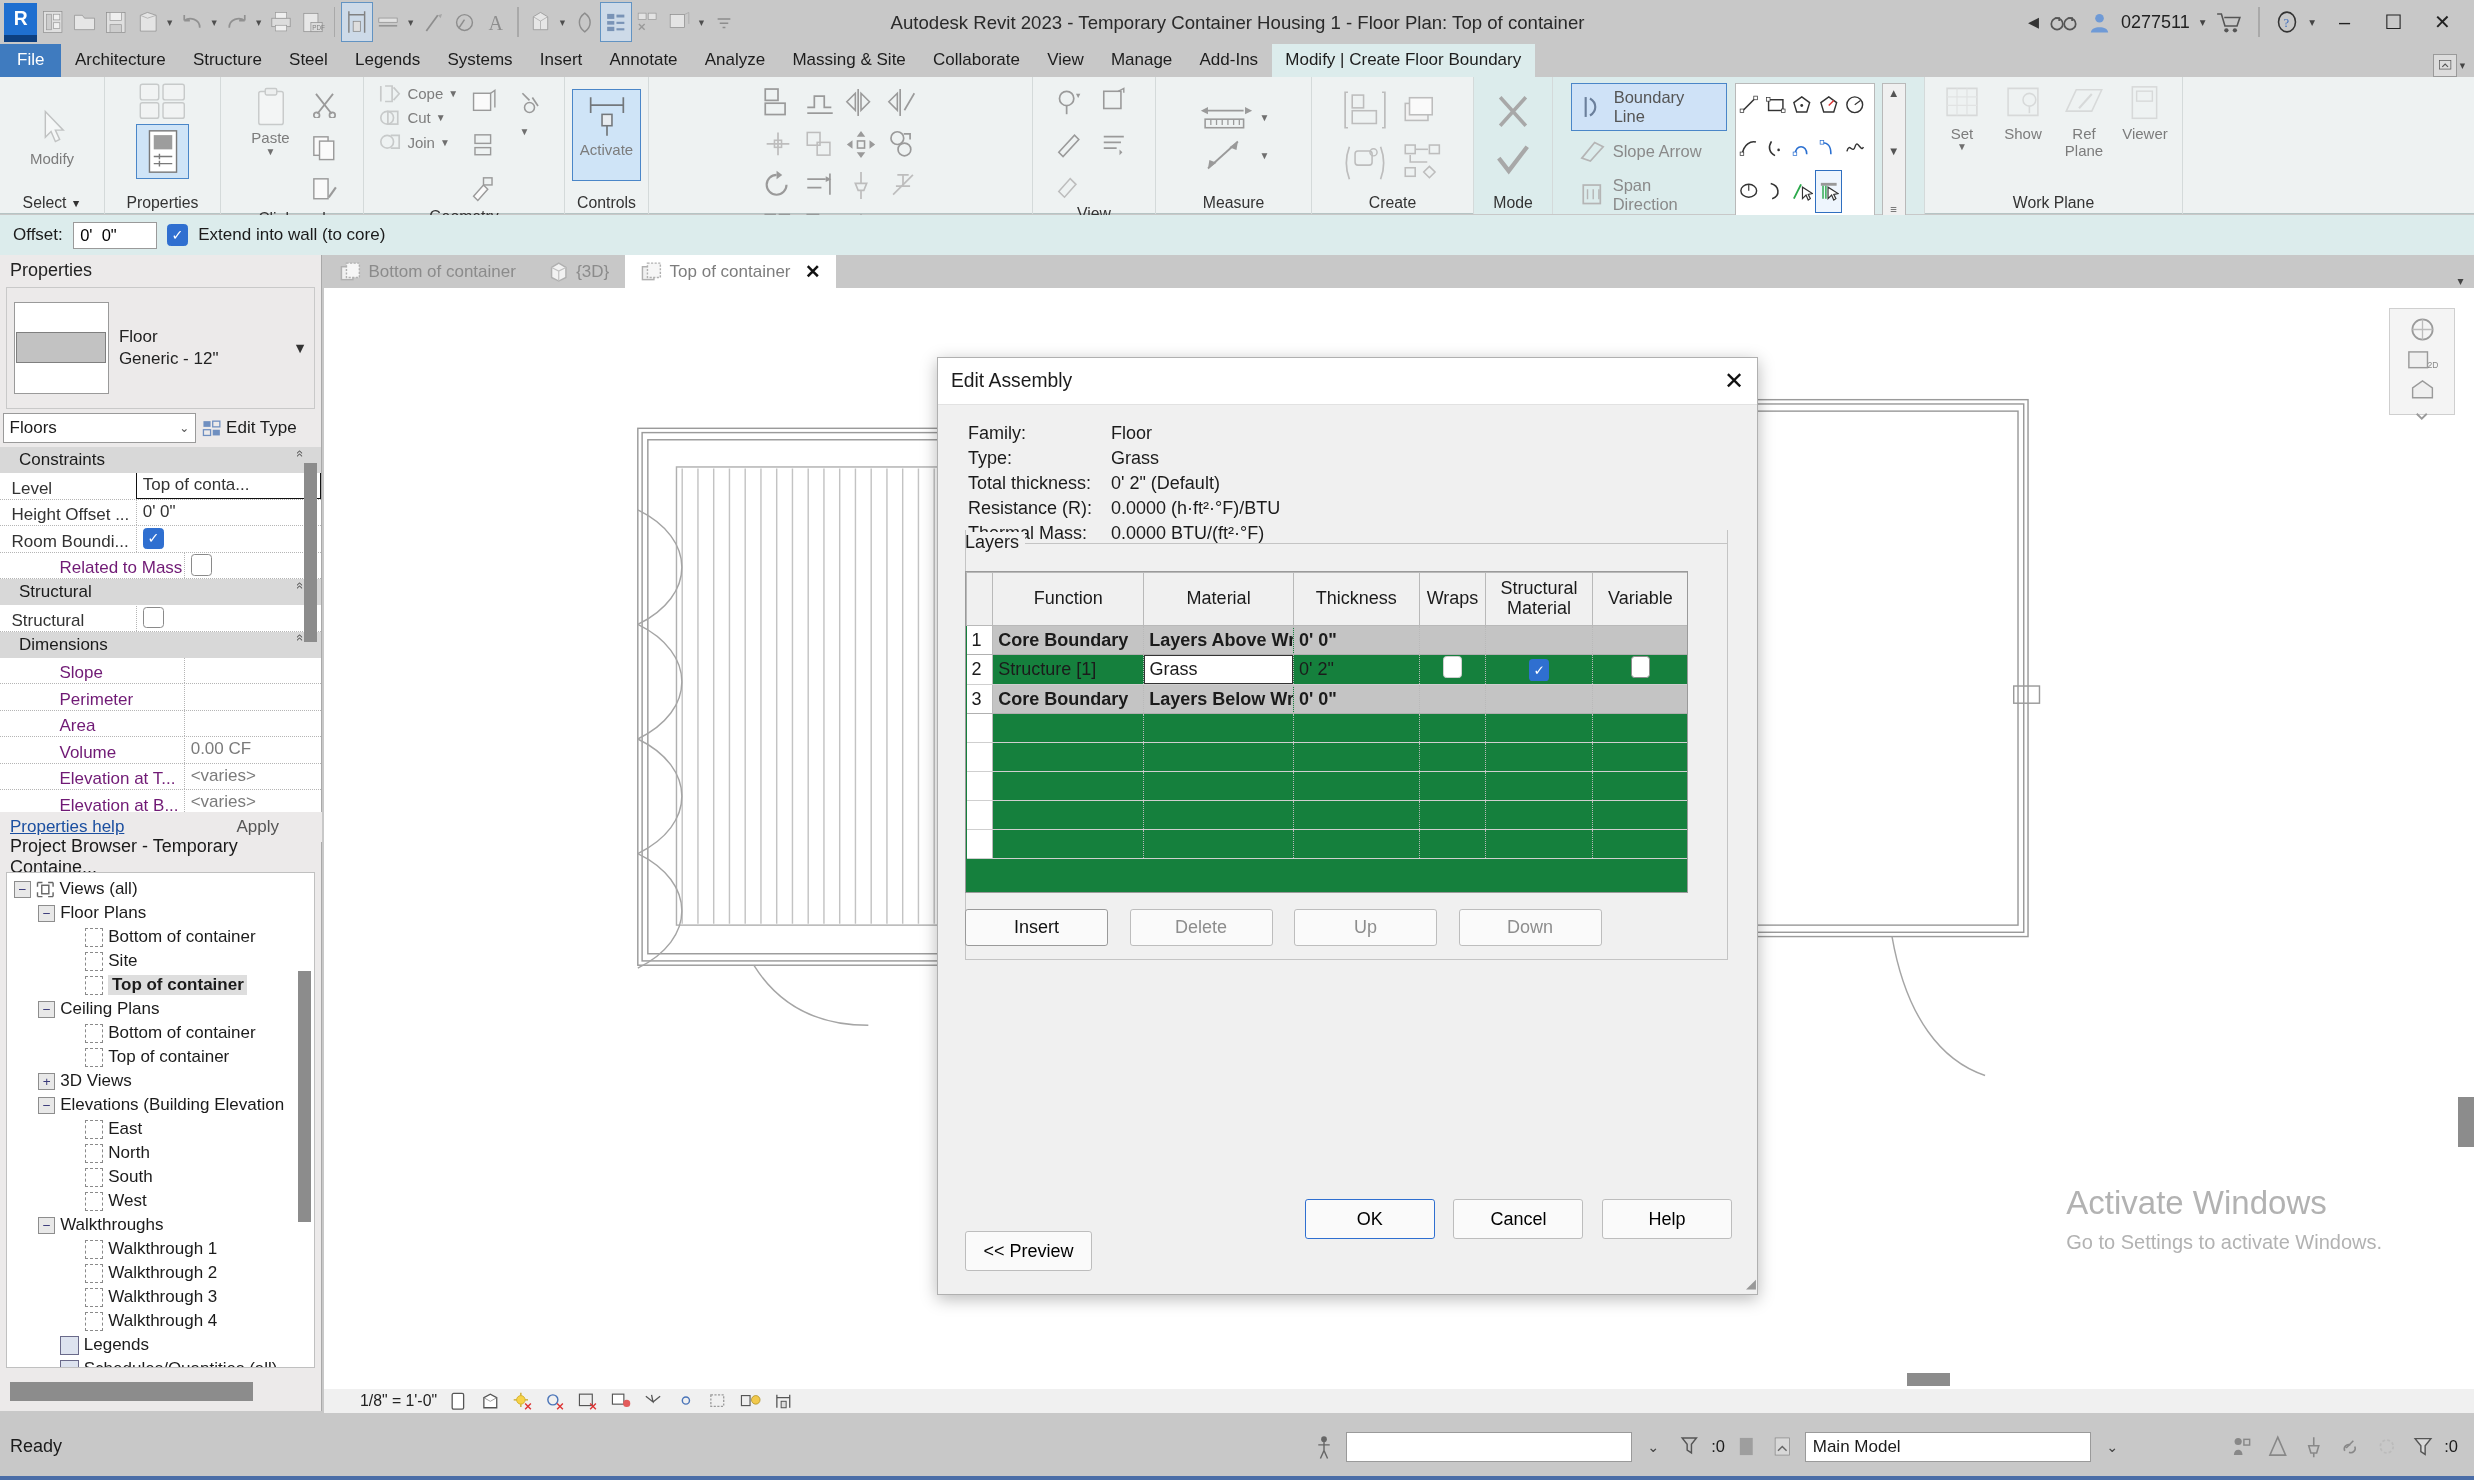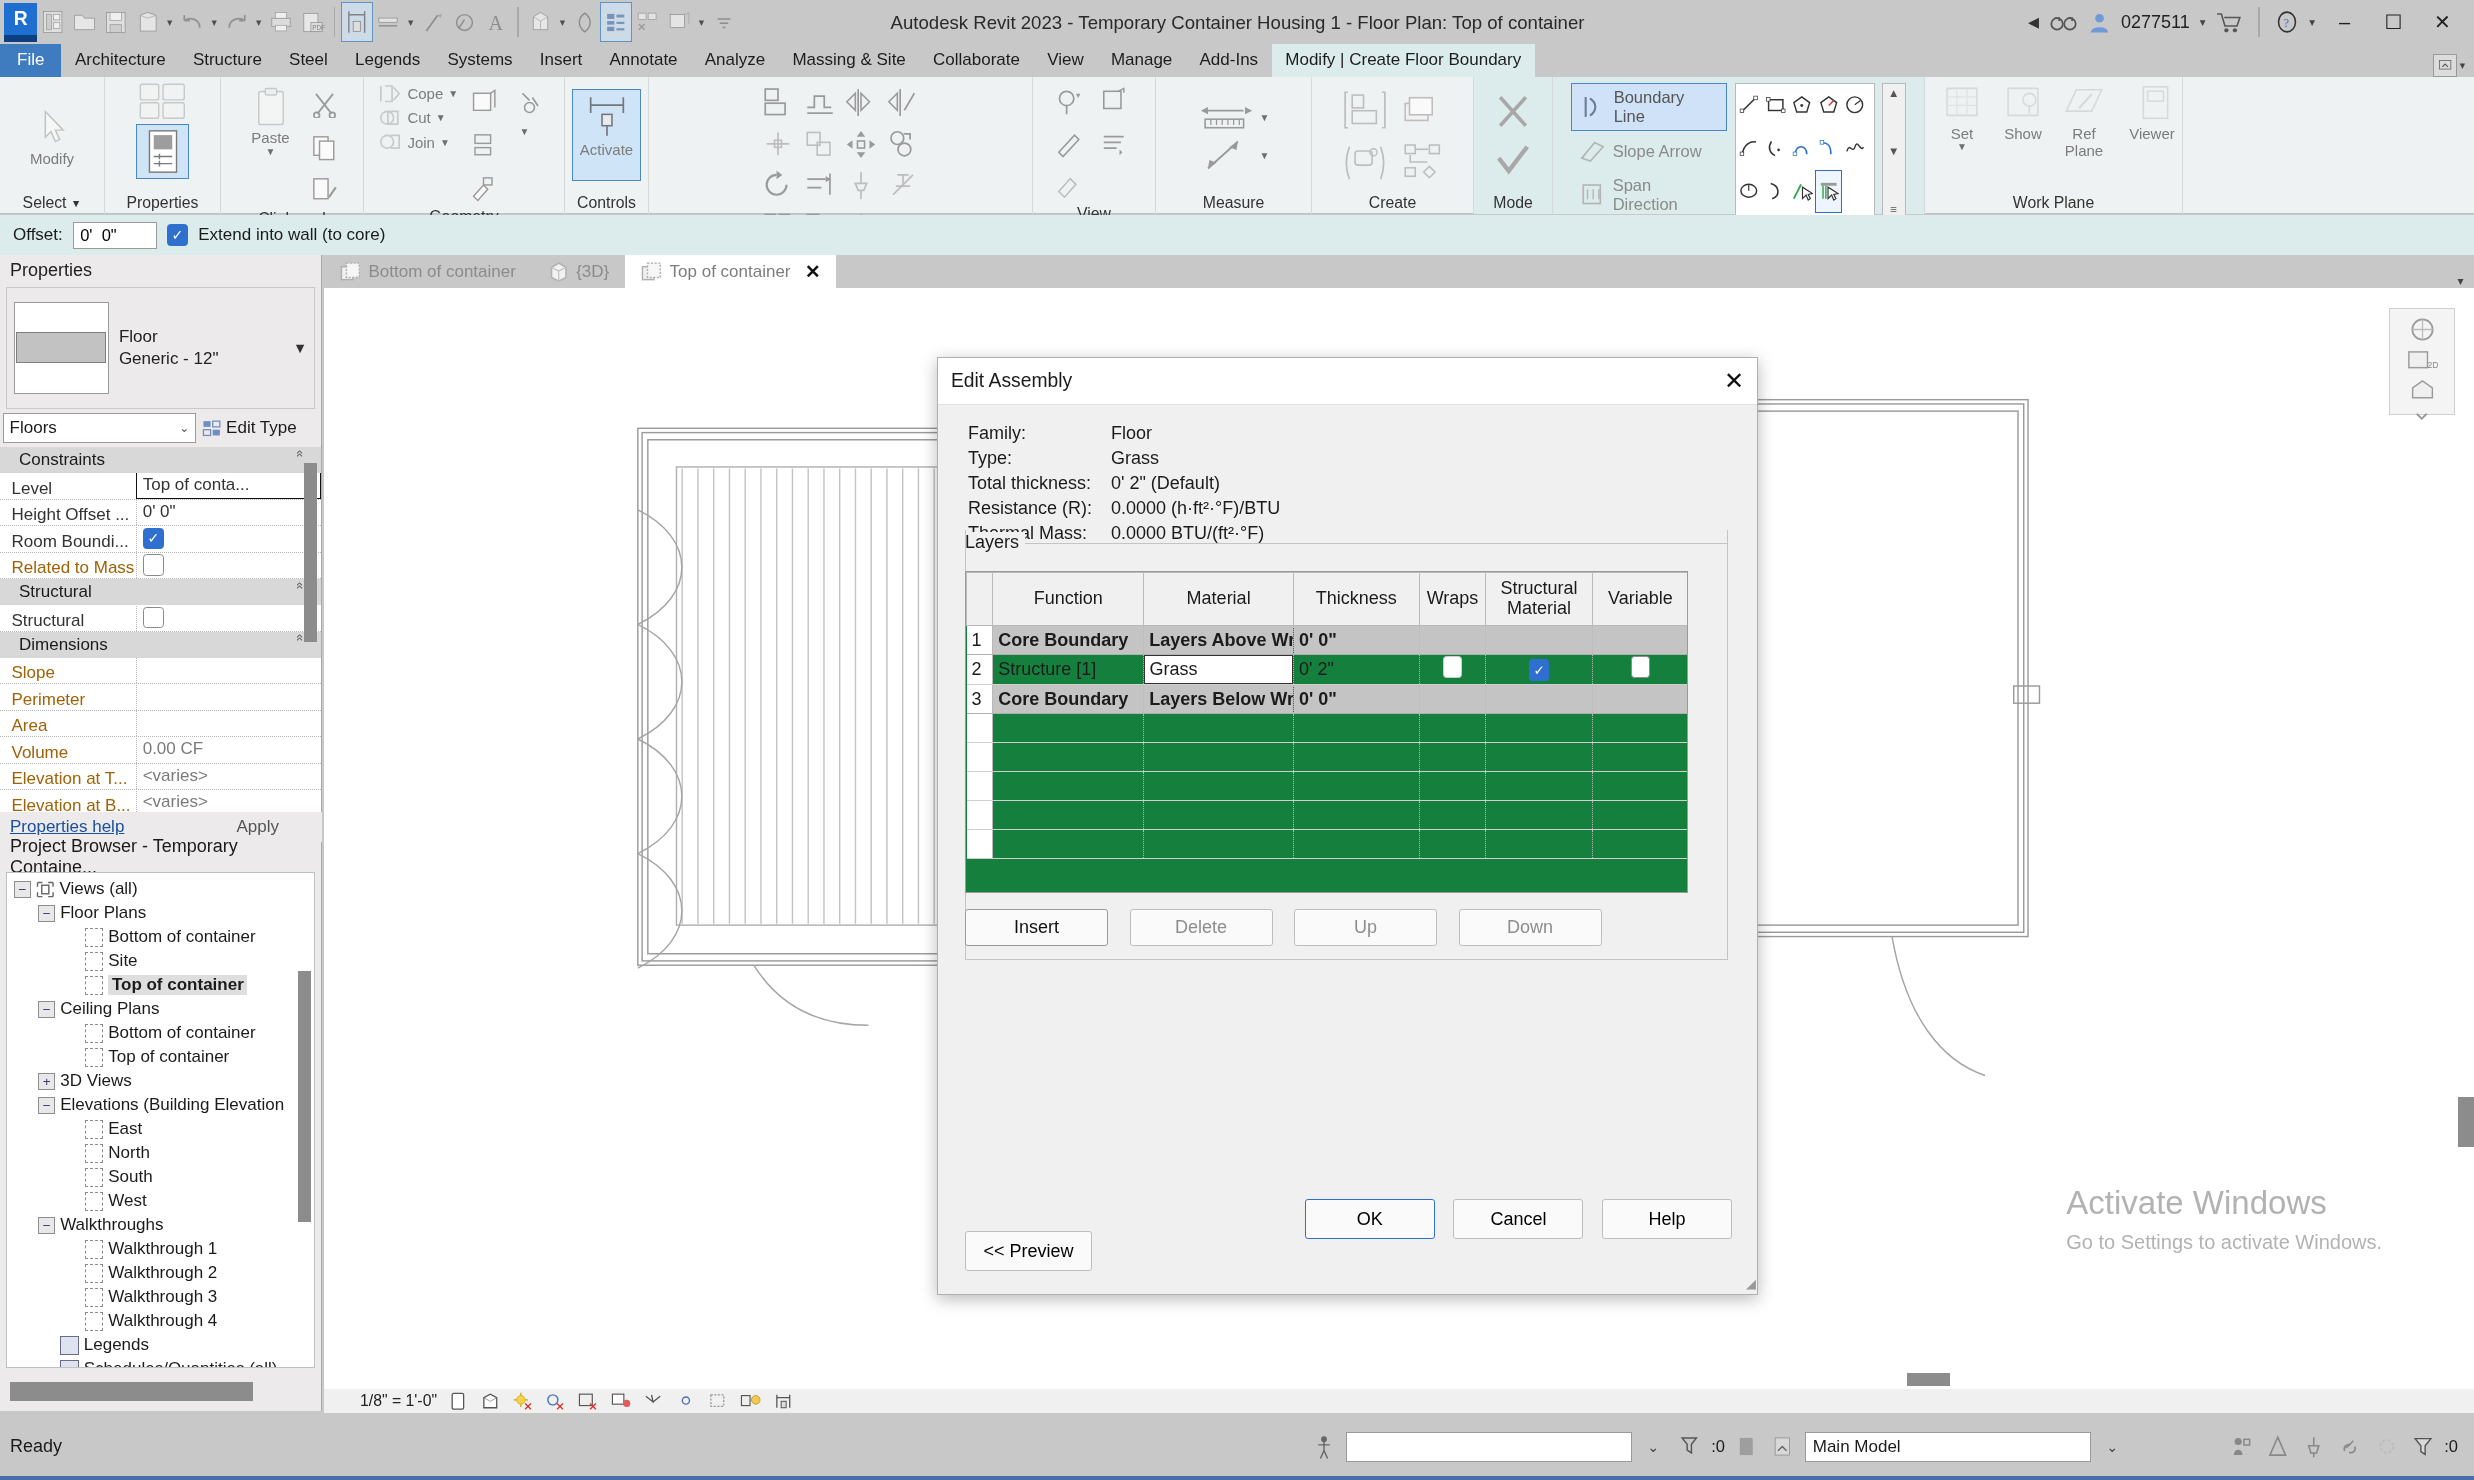--- a/index.html
+++ b/index.html
@@ -99,21 +99,21 @@
     align-items:center; padding:0 5.7px; font-size:17px; }
   .selbox .cv { margin-left:auto; font-size:12px; color:#555;}
   .edittype { width:122px; display:flex; align-items:center; gap:4.3px; font-size:17px; padding-left:5.7px;}
   .ptable { position:absolute; left:0; right:0; top:192px; bottom:0; overflow:hidden; background:#fff; }
   .pgrp { height:26px; background:#d8d8d8; font-size:17px; padding-left:19px; display:flex;
     align-items:center; position:relative; }
   .pgrp::after { content:"\00AB"; position:absolute; right:17px; top:-1.4px; transform:rotate(90deg);
     font-size:13px; color:#555;}
   .prow { height:26.5px; display:flex; align-items:flex-end; border-bottom:0.7px dotted #b5b5b5; font-size:17px;}
   .pk { width:136px; padding-left:11.5px; color:#333; overflow:hidden; white-space:nowrap; }
-  .pk.dim { color:#a16207; }
+  .pk.dim { color:#701a75;margin-left:48px; }
   .pv { flex:1; border-left:0.7px dotted #b5b5b5; padding-left:5.7px; color:#333;
         display:flex; align-items:center; height:26.5px; }
   .pv.edit { border:1.4px solid #111; height:26.5px; }
   .pv.dim { color:#7b7b7b; }
   .pscroll { position:absolute; right:4.3px; top:208px; width:13px; height:179px; background:#8c8c8c; }
   .pfoot { position:absolute; left:0; bottom:0; width:322px; height:30px; display:flex;
     align-items:center; background:#eceaea; }
   .plink { color:#1b4fa0; text-decoration:underline; font-size:17px; padding-left:10px; }
   .applybtn { margin-left:auto; margin-right:43px; font-size:17px; color:#555; }
 
@@ -962,21 +962,21 @@
         <div class="btnbig" style="width:60px;">
           <span class="gicon">
             <svg width="44" height="40" viewBox="0 0 62 56">
                 <path d="M6 38 L20 8 h36 L42 38z" fill="none" stroke="#bdbdbd" stroke-width="2.2"></path>
                 <path d="M24 34 L42 14" stroke="#bdbdbd" stroke-width="3"></path>
               </svg>
           </span>
           <span class="lbl">Ref</span>
           <span class="lbl">Plane</span>
         </div>
-        <div class="btnbig" style="width:60px;align-items:flex-end;">
+        <div class="btnbig" style="width:60px;">
           <span class="gicon">
             <svg width="39" height="40" viewBox="0 0 54 56">
                 <rect x="10" y="4" width="34" height="44" fill="none" stroke="#bdbdbd" stroke-width="2.2"></rect>
                 <rect x="16" y="10" width="22" height="14" fill="none" stroke="#bdbdbd" stroke-width="2"></rect>
               </svg>
           </span>
           <span class="lbl">Viewer</span>
         </div>
       </div>
       <div class="ptitle">Work Plane</div>

